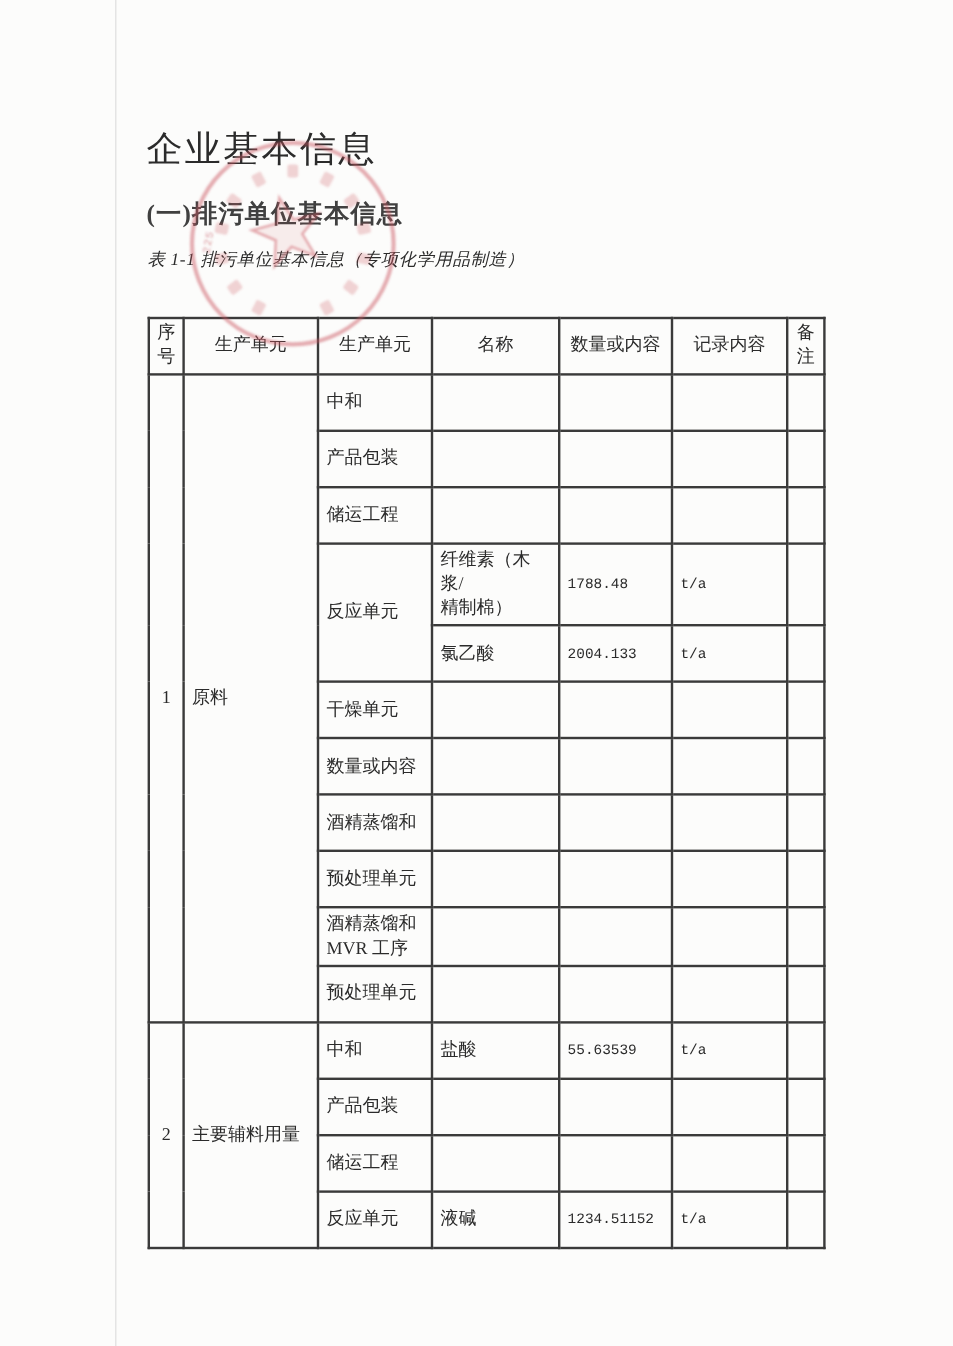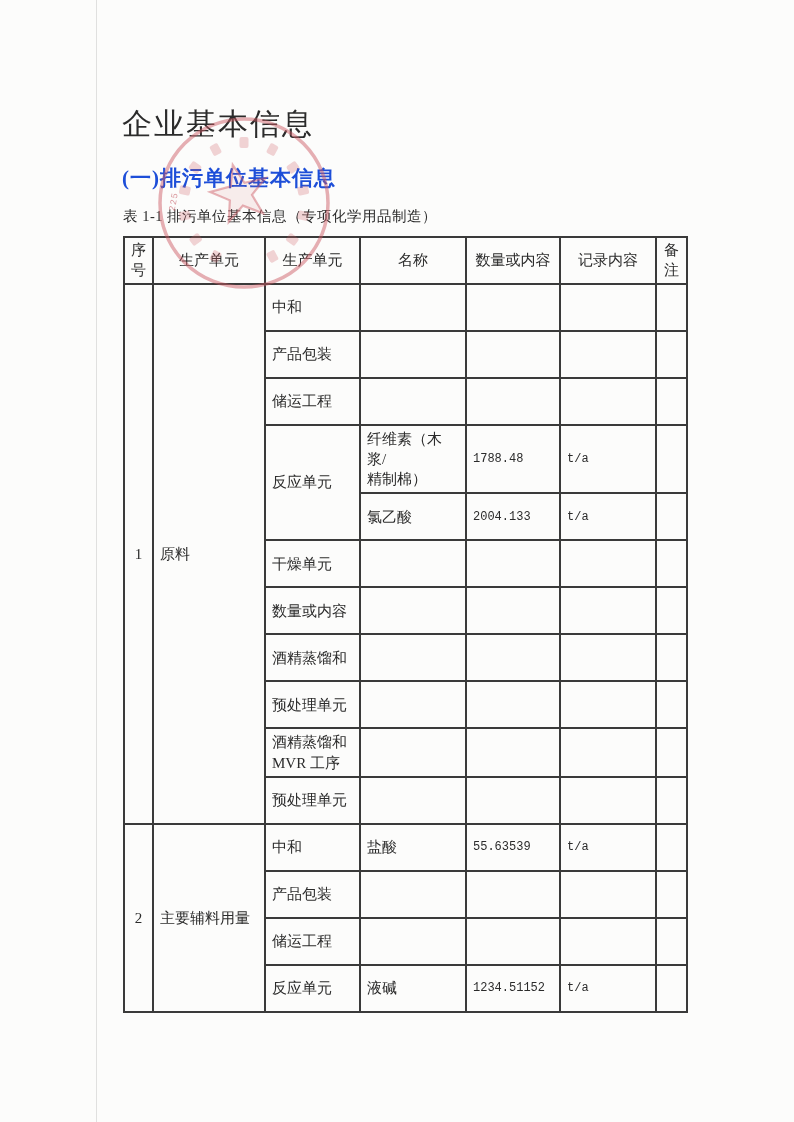--- a/index.html
+++ b/index.html
@@ -17,30 +17,31 @@
     width: 1px; height: 1122px;
     background: rgba(150,150,150,0.28);
   }
   .title {
     position: absolute; left: 122px; top: 84px;
     font-size: 30px; font-weight: normal; letter-spacing: 2px;
     z-index: 2;
   }
   .subtitle {
     position: absolute; left: 122px; top: 147px;
-    font-size: 21px; letter-spacing: 1px; color: #1d4ed8;
+    font-size: 21px; letter-spacing: 1px; color: #404040;
     z-index: 2;
   }
   .caption {
     position: absolute; left: 123px; top: 207px;
     font-size: 14.5px; letter-spacing: 0.5px;
     z-index: 2;
+    font-style: italic;
   }
   table.basic-info {
-    position: absolute; left: 123px; top: 236px;
+    position: absolute; left: 123px; top: 264px;
     width: 563px;
     border-collapse: collapse; table-layout: fixed;
     z-index: 2;
   }
   td, th {
     border: 2px solid #3a3a3a;
     font-size: 15px;
     padding: 3px 6px;
     vertical-align: middle;
     white-space: pre-line;

